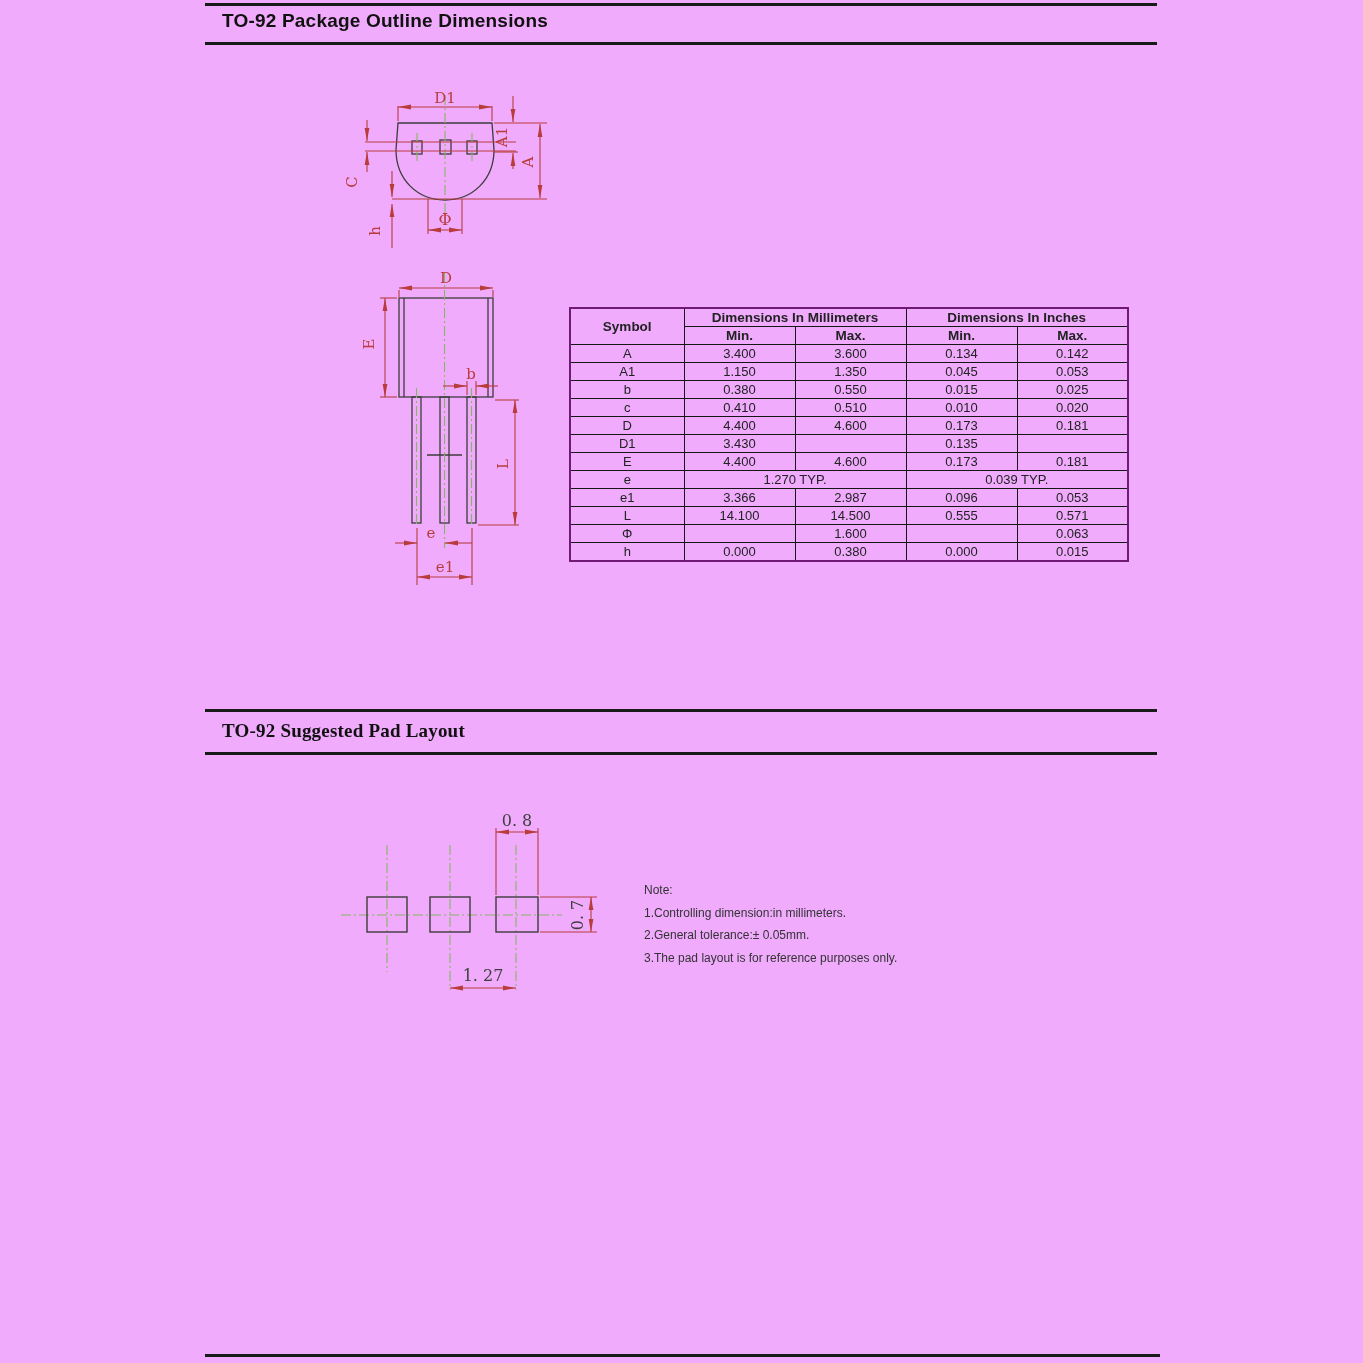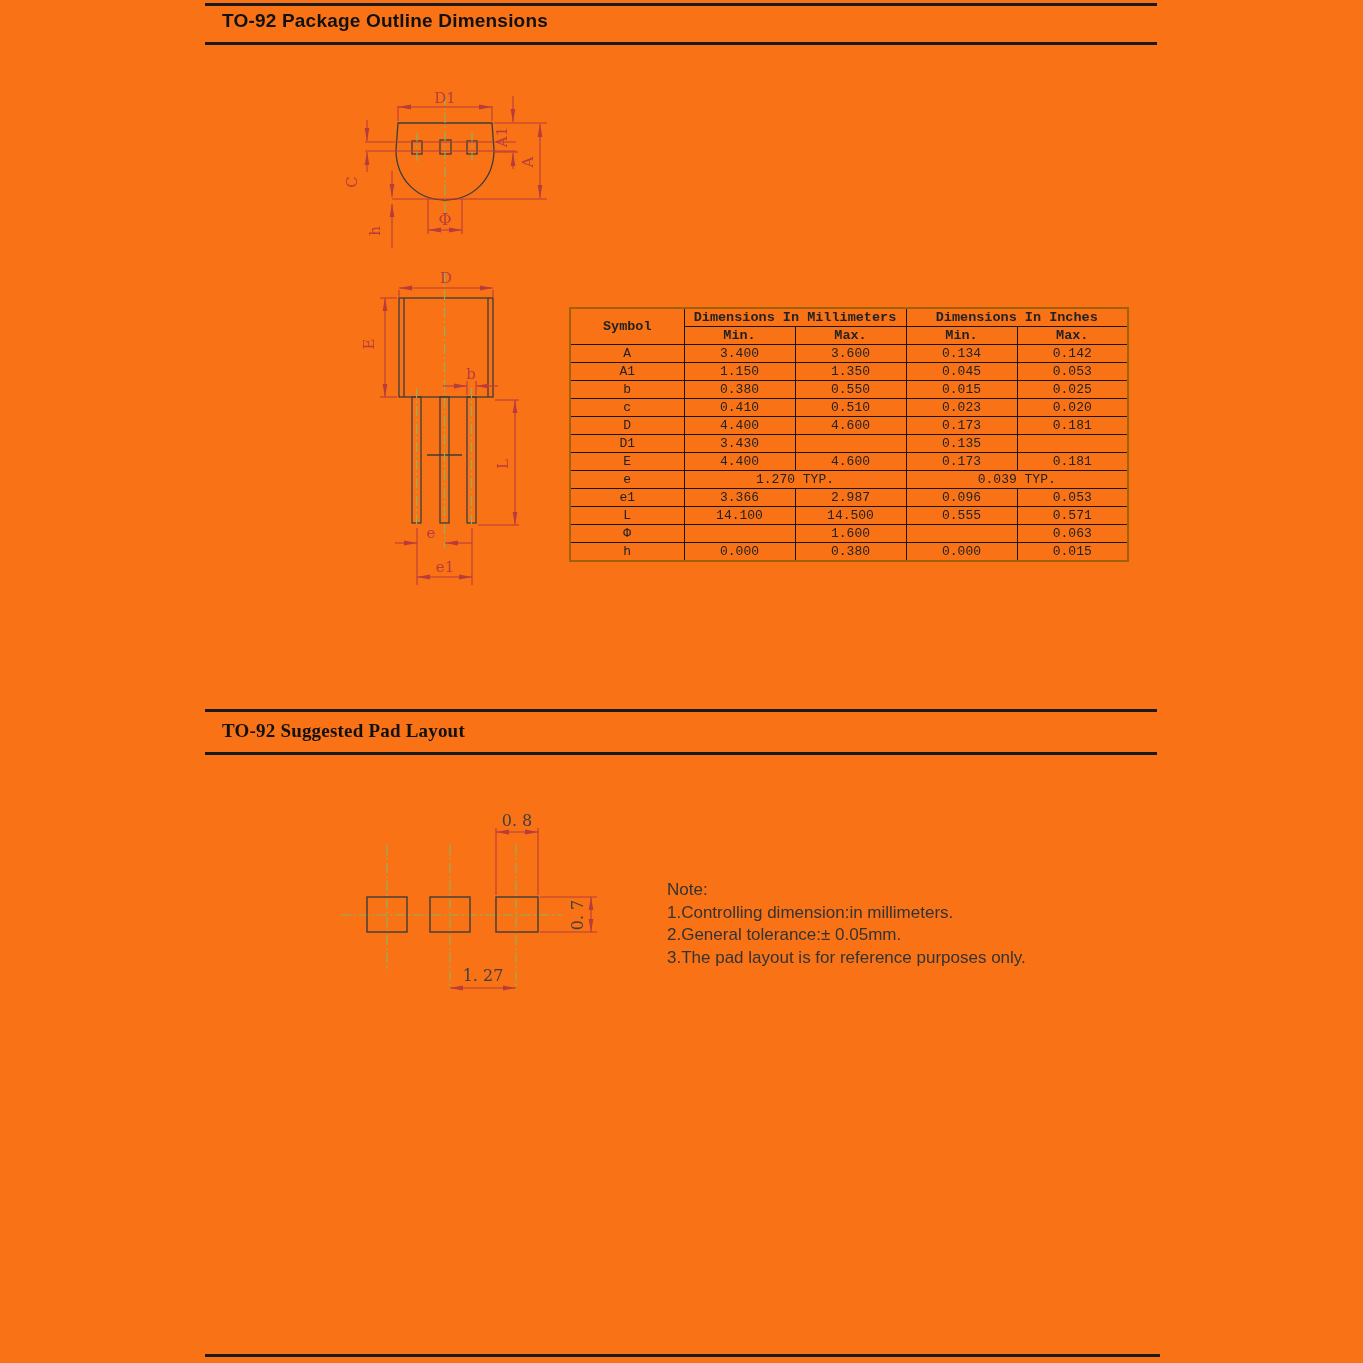--- a/index.html
+++ b/index.html
@@ -1,27 +1,27 @@
 <!DOCTYPE html>
 <html><head>
 <meta charset="utf-8">
 <style>
   html,body{margin:0;padding:0;background:#ffffff;}
-  .sheet{position:relative;width:1363px;height:1363px;background:#f97316;
+  .sheet{position:relative;width:1363px;height:1363px;background:#f0abfc;
          font-family:"Liberation Sans",sans-serif;overflow:hidden;}
   .rule{position:absolute;background:#1a1a1a;}
   .sec-title{position:absolute;font-size:19px;font-weight:bold;color:#111;
              font-family:"Liberation Sans",sans-serif;letter-spacing:0.2px;}
   .dim-table{position:absolute;left:569px;top:307px;border-collapse:collapse;
              table-layout:fixed;font-size:13px;color:#222;}
   .dim-table th,.dim-table td{border:1.5px solid #161616;text-align:center;
              padding:0;height:17px;line-height:16px;overflow:hidden;}
   .dim-table th{font-weight:bold;font-size:13.5px;}
-  .dim-table{border:2px solid #a16207;font-family:Liberation Mono, monospace;}
-  .note-block{position:absolute;left:667px;top:879px;font-size:17px;color:#333;
+  .dim-table{border:2px solid #701a75;}
+  .note-block{position:absolute;left:644px;top:879px;font-size:12px;color:#333;
               line-height:22.5px;}
   .note-block p{margin:0;}
   svg text{font-family:"DejaVu Serif","Liberation Serif",serif;}
   .dimlbl{fill:#b83c3c;font-size:15px;}
   .padlbl{fill:#3f3f3f;font-size:16px;}
 </style>
 </head>
 <body>
 
 <div class="sheet">
@@ -163,21 +163,21 @@
         <td>b</td>
         <td>0.380</td>
         <td>0.550</td>
         <td>0.015</td>
         <td>0.025</td>
       </tr>
       <tr>
         <td>c</td>
         <td>0.410</td>
         <td>0.510</td>
-        <td>0.023</td>
+        <td>0.010</td>
         <td>0.020</td>
       </tr>
       <tr>
         <td>D</td>
         <td>4.400</td>
         <td>4.600</td>
         <td>0.173</td>
         <td>0.181</td>
       </tr>
       <tr>

